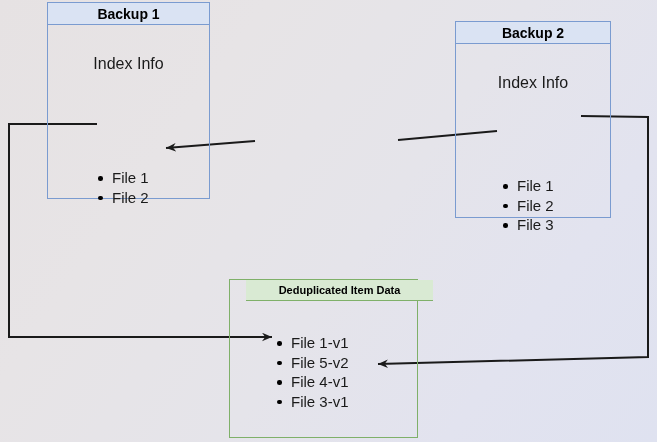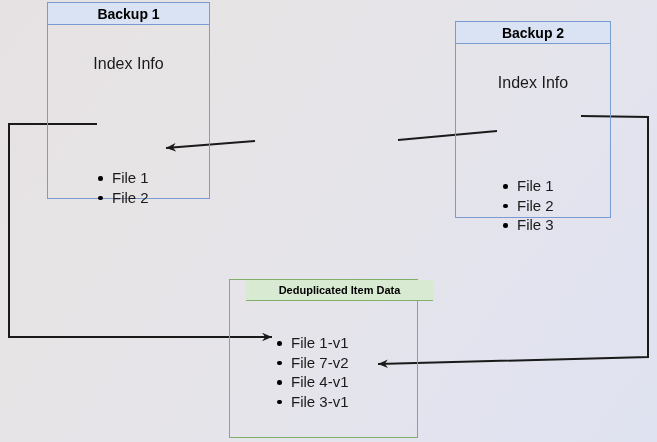--- a/index.html
+++ b/index.html
@@ -154,21 +154,21 @@
         <li>File 3</li>
       </ul>
     </div>
   </div>
 
   <div class="box box-green" style="left:229px; top:279px; width:189px; height:159px;">
     <div class="box-header header-green">Deduplicated Item Data</div>
     <div class="box-body">
       <ul class="file-list dd-list">
         <li>File 1-v1</li>
-        <li>File 7-v2</li>
+        <li>File 5-v2</li>
         <li>File 4-v1</li>
         <li>File 3-v1</li>
       </ul>
     </div>
   </div>
 
   <div class="edge-label" style="left:247px; top:123px; width:166px;">
   </div>
 
 </div>

